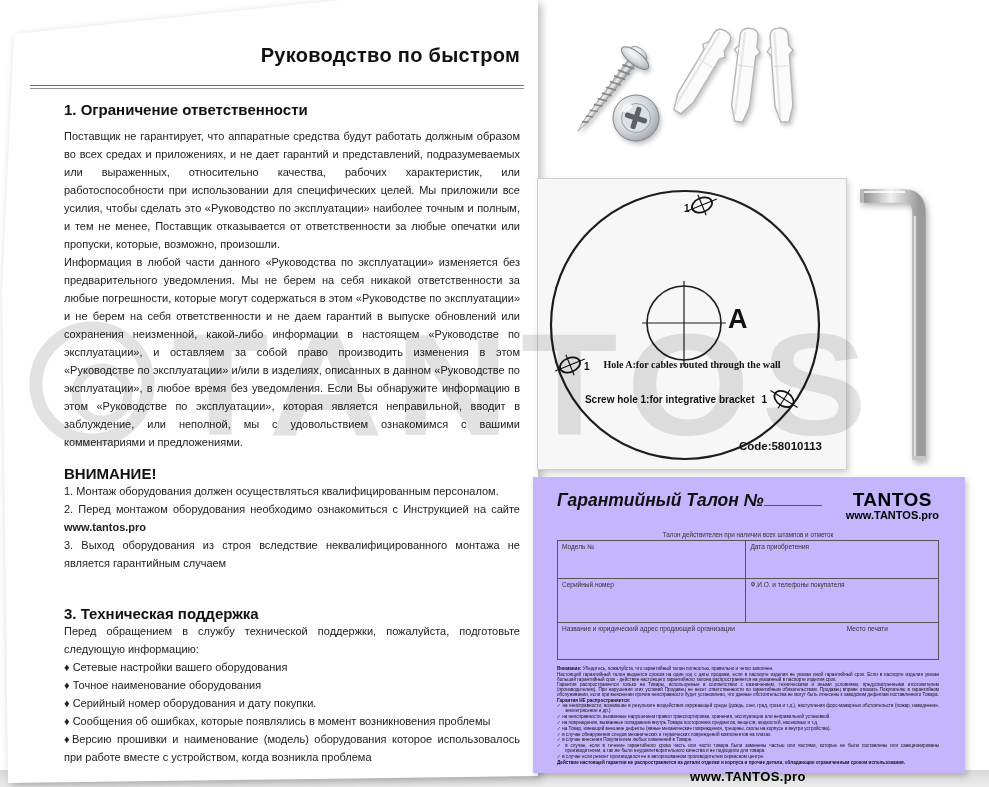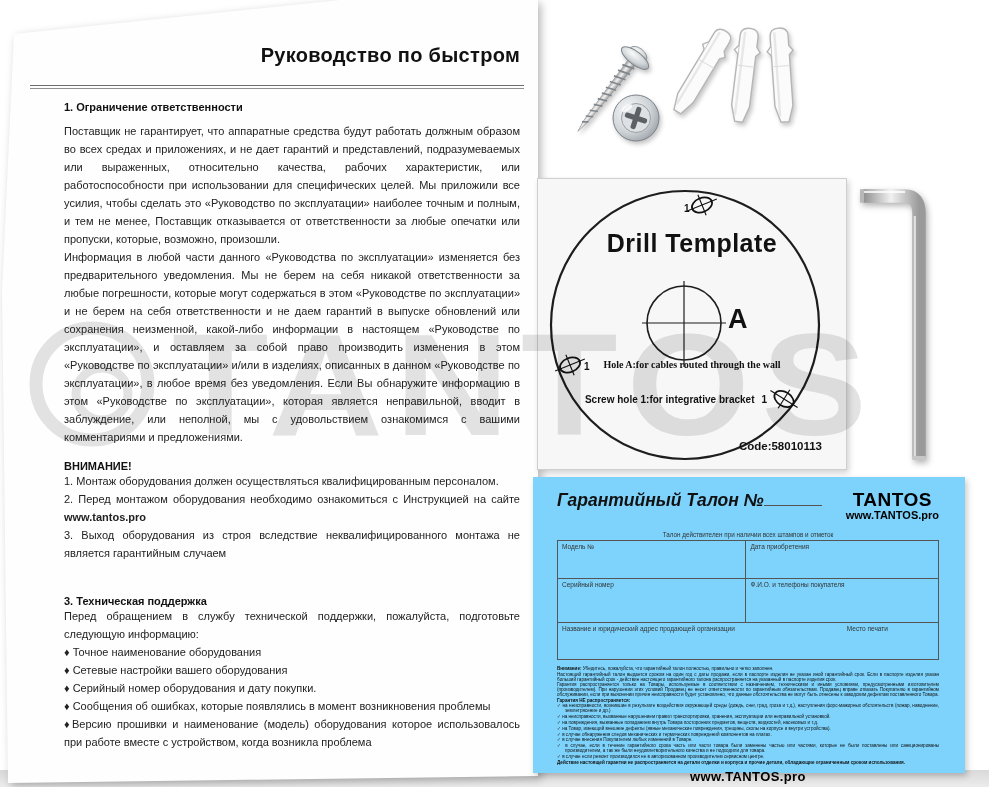--- a/index.html
+++ b/index.html
@@ -8,21 +8,21 @@
   .floor{position:absolute;left:0;right:0;bottom:0;height:17px;background:linear-gradient(#d9d9d9,#ececec);z-index:0;}
 
   
   .page-wrap{position:absolute;left:0;top:0;width:538px;height:787px;z-index:2;
              filter:drop-shadow(3px 3px 4px rgba(0,0,0,.28));}
   .page{width:100%;height:100%;background:#fefefe;
         clip-path:polygon(14px 34px,340px 0,538px 0,538px 776px,8px 783px,2px 290px);}
   .manual-content{position:absolute;left:64px;top:0;width:456px;}
   .m-title{margin-top:44px;font-size:20px;font-weight:bold;text-align:right;letter-spacing:.3px;color:#111;}
   .m-rule{margin:18px -4px 0 -34px;height:2px;border-top:1.6px solid #6e6e6e;border-bottom:1.4px solid #909090;}
-  .m-h{font-size:11px;font-weight:bold;margin:12px 0 0;color:#111;}
+  .m-h{font-size:15px;font-weight:bold;margin:12px 0 0;color:#111;}
   .m-p{font-size:11px;line-height:18px;text-align:justify;margin:0;color:#222;}
   .mt9{margin-top:9px;} .mt13{margin-top:14px;} .mt12{margin-top:12px;} .mt33{margin-top:33px;}
   .b{font-weight:bold;}
   .m-list p{margin:0;}
 
   
   .hardware{position:absolute;left:548px;top:8px;z-index:2;filter:drop-shadow(2px 3px 2px rgba(0,0,0,.22));}
 
   
   .template{position:absolute;left:537px;top:178px;width:308px;height:290px;background:#f7f7f7;
@@ -34,21 +34,21 @@
   .tpl-note1{position:absolute;left:0;right:0;top:180px;text-align:center;font-size:10px;font-weight:bold;color:#111;font-family:Liberation Serif, serif;}
   .tpl-note2{position:absolute;left:0;right:0;top:208px;display:flex;justify-content:center;align-items:center;
              font-size:10px;font-weight:bold;color:#111;}
   .tpl-note2 .n2num{margin:0 2px 0 7px;}
   .tpl-code{position:absolute;right:24px;top:261px;font-size:11.5px;font-weight:bold;color:#111;}
 
   
   .hexkey{position:absolute;left:851px;top:168px;z-index:2;filter:drop-shadow(2px 3px 3px rgba(0,0,0,.3));}
 
   
-  .card{position:absolute;left:533px;top:477px;width:432px;height:296px;background:#7dd3fc;
+  .card{position:absolute;left:533px;top:477px;width:432px;height:296px;background:#c4b5fd;
         box-shadow:2px 3px 6px rgba(0,0,0,.22);z-index:2;box-sizing:border-box;padding:13px 26px 0 24px;}
   .w-head{display:flex;justify-content:space-between;align-items:flex-start;}
   .w-title{font-size:17.5px;font-weight:bold;font-style:italic;color:#111;white-space:nowrap;}
   .w-title-line{display:inline-block;width:58px;border-bottom:1.3px solid #555;}
   .w-brand{text-align:center;line-height:1.05;}
   .w-brand-name{font-size:19px;font-weight:bold;letter-spacing:.5px;color:#000;}
   .w-brand-site{font-size:11px;font-weight:bold;color:#000;}
   .w-valid{width:380px;margin:10px auto 0;text-align:center;font-size:6.3px;color:#333;}
   .w-table{width:380px;margin:2px auto 0;border:1px solid #555;font-size:6.5px;color:#333;}
   .w-row{display:flex;border-bottom:1px solid #555;}
@@ -122,22 +122,22 @@
         <div class="m-h mt13">ВНИМАНИЕ!</div>
         <div class="m-list">
           <p class="m-p mt12">1. Монтаж оборудования должен осуществляться квалифицированным персоналом.</p>
           <p class="m-p"><span>2. Перед монтажом оборудования необходимо ознакомиться с Инструкцией на сайте </span><span class="b">www.tantos.pro</span></p>
           <p class="m-p">3. Выход оборудования из строя вследствие неквалифицированного монтажа не является гарантийным случаем</p>
         </div>
 
         <div class="m-h mt33">3. Техническая поддержка</div>
         <p class="m-p">Перед обращением в службу технической поддержки, пожалуйста, подготовьте следующую информацию:</p>
         <div class="m-list">
+          <p class="m-p">♦ Сетевые настройки вашего оборудования</p>
           <p class="m-p">♦ Точное наименование оборудования</p>
-          <p class="m-p">♦ Сетевые настройки вашего оборудования</p>
           <p class="m-p">♦ Серийный номер оборудования и дату покупки.</p>
           <p class="m-p">♦ Сообщения об ошибках, которые появлялись в момент возникновения проблемы</p>
           <p class="m-p">♦Версию прошивки и наименование (модель) оборудования которое использовалось при работе вместе с устройством, когда возникла проблема</p>
         </div>
       </div>
     </div>
   </div>
 
   <svg class="hardware" width="290" height="165" viewBox="0 0 290 165">
 
@@ -177,21 +177,20 @@
 
   <div class="template">
     <svg class="tpl-lines" width="308" height="290" viewBox="0 0 308 290">
       <circle cx="147" cy="146" r="134" fill="none" stroke="#1d1d1d" stroke-width="2.2"></circle>
       <circle cx="146" cy="144" r="37" fill="none" stroke="#1d1d1d" stroke-width="1.6"></circle>
       <line x1="146" y1="102" x2="146" y2="188" stroke="#1d1d1d" stroke-width="1.2"></line>
       <line x1="104" y1="144" x2="188" y2="144" stroke="#1d1d1d" stroke-width="1.2"></line>
       <use href="#holemark" transform="translate(164,26) rotate(-22)"></use>
       <use href="#holemark" transform="translate(32,186) rotate(-22)"></use>
     </svg>
-    <div class="tpl-title">Drill Template</div>
     <div class="tpl-a">A</div>
     <div class="tpl-num" style="left:146px;top:24px;">1</div>
     <div class="tpl-num" style="left:46px;top:182px;">1</div>
     <div class="tpl-note1">Hole A:for cables routed through the wall</div>
     <div class="tpl-note2">
       <span>Screw hole 1:for integrative bracket</span>
       <span class="n2num">1</span>
       <svg width="30" height="24" viewBox="0 0 30 24">
         <use href="#holemark" transform="translate(15,12) rotate(32)"></use>
       </svg>

